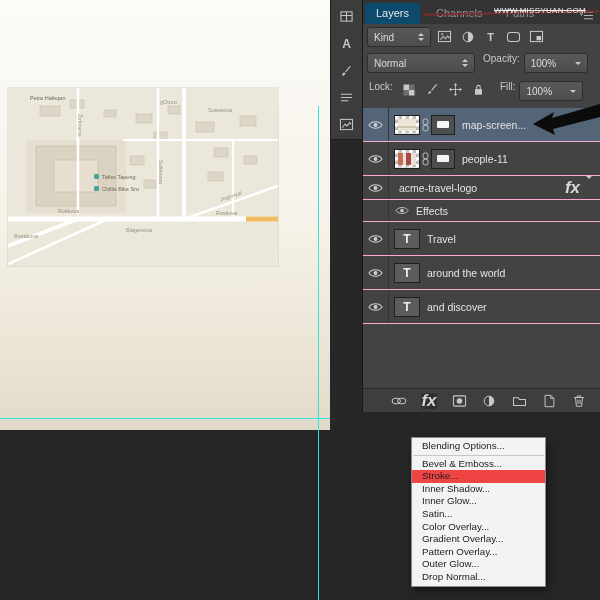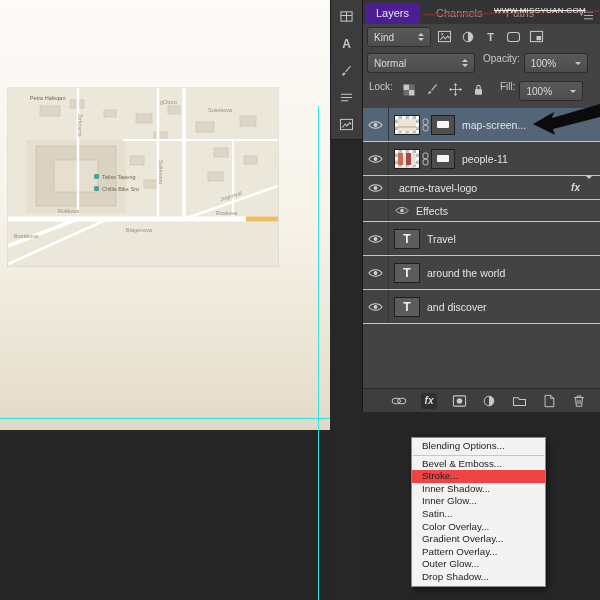--- a/index.html
+++ b/index.html
@@ -29,21 +29,21 @@
   border-bottom:1px solid #1e1e1e;border-left:1px solid #1e1e1e;
   display:flex;flex-direction:column;align-items:center;padding-top:7px;gap:8px}
 .dbtn{width:22px;height:19px;display:flex;align-items:center;justify-content:center;
   color:#c5c5c5;font-size:12px;font-weight:bold}
 
 
 .panel{position:absolute;left:362px;top:0;width:238px;height:412px;background:#434343;
   border-left:1px solid #191919;z-index:8}
 .tabbar{position:absolute;top:0;left:0;right:0;height:24px;background:#343434}
 .tab{position:absolute;top:3px;height:21px;line-height:21px;padding:0 11px;font-size:11px;color:#989898}
-.tab.active{left:2px;background:#4c1d95;color:#e6e6e6;border-radius:2px 2px 0 0}
+.tab.active{left:2px;background:#0c4a6e;color:#e6e6e6;border-radius:2px 2px 0 0}
 .tab.in1{left:62px}
 .tab.in2{left:132px}
 .pmenu{position:absolute;right:5px;top:7px}
 .wm-line{position:absolute;left:60px;top:12px;width:176px;height:2px;background:#7e2e2e;
   transform:rotate(-1.2deg);opacity:.9;z-index:3}
 .wm-text{position:absolute;left:131px;top:6px;font-size:8px;color:#fff;opacity:.92;
   letter-spacing:.3px;z-index:3;text-decoration:line-through;white-space:nowrap}
 
 .ctrlrow{position:absolute;left:0;right:12px;display:flex;}
 #row-kind{top:27px;height:22px;padding-left:4px}
@@ -89,21 +89,21 @@
 .timg-city{background:linear-gradient(180deg,#b3a488 0 45%,#80715a 45%)}
 .chain{margin-left:2px;display:flex;align-items:center}
 .maskthumb{width:24px;height:20px;min-width:24px;margin-left:2px;background:#4e4e4e;
   border:1px solid #1f1f1f;display:flex;align-items:center;justify-content:center}
 .maskrect{width:12px;height:7px;background:#f6f6f6;border-radius:1px}
 .lname{margin-left:7px;font-size:10.5px;color:#e4e4e4;white-space:nowrap}
 .tthumb{width:26px;height:20px;min-width:26px;margin-left:5px;background:#5c5c5c;
   border:1px solid #1f1f1f;color:#f0f0f0;display:flex;align-items:center;justify-content:center;
   font-size:12px;font-weight:bold}
 .spacer{flex:1}
-.fxbadge{font-size:10px;font-style:italic;font-weight:bold;color:#d8d8d8}
+.fxbadge{font-size:17px;font-style:italic;font-weight:bold;color:#d8d8d8}
 .chev{margin:0 8px 0 6px}
 .subeye{margin-left:6px;display:flex}
 .subeye.deep{margin-left:20px}
 
 
 .bottombar{position:absolute;left:0;right:0;bottom:0;height:24px;background:#3e3e3e;
   border-top:1px solid #2a2a2a;display:flex;align-items:center;gap:14px;padding-left:28px}
 .bbtn{width:16px;height:16px;display:flex;align-items:center;justify-content:center;color:#c8c8c8}
 .bbtn.pressed{background:#2f2f2f;border-radius:2px}
 
@@ -474,20 +474,20 @@
     <div class="msep"></div>
     <div class="mi">Bevel &amp; Emboss...</div>
     <div class="mi hl">Stroke...</div>
     <div class="mi">Inner Shadow...</div>
     <div class="mi">Inner Glow...</div>
     <div class="mi">Satin...</div>
     <div class="mi">Color Overlay...</div>
     <div class="mi">Gradient Overlay...</div>
     <div class="mi">Pattern Overlay...</div>
     <div class="mi">Outer Glow...</div>
-    <div class="mi">Drop Shadow...</div>
+    <div class="mi">Drop Normal...</div>
   </div>
 
   <svg class="anno" width="74" height="44" viewBox="0 0 74 44">
     <polygon points="7,26 28,14 26,20 74,6 74,19 27,31 29,37" fill="#0b0b0b"></polygon>
   </svg>
 
 </div>
 
 </body></html>

